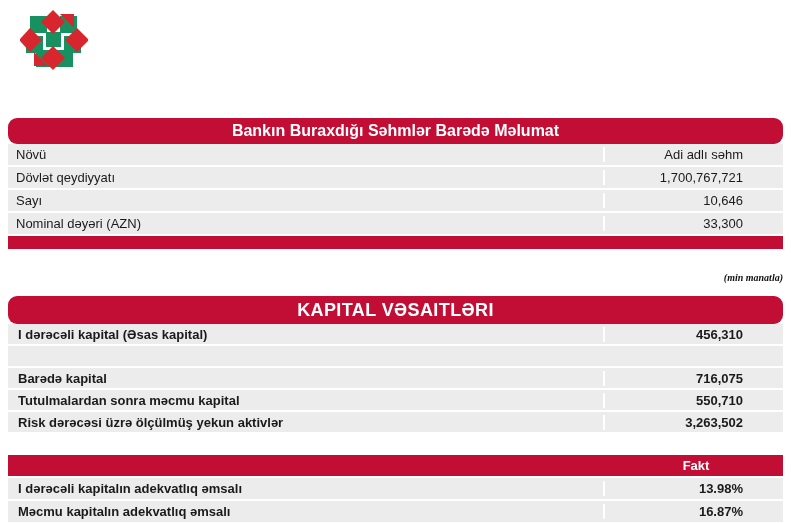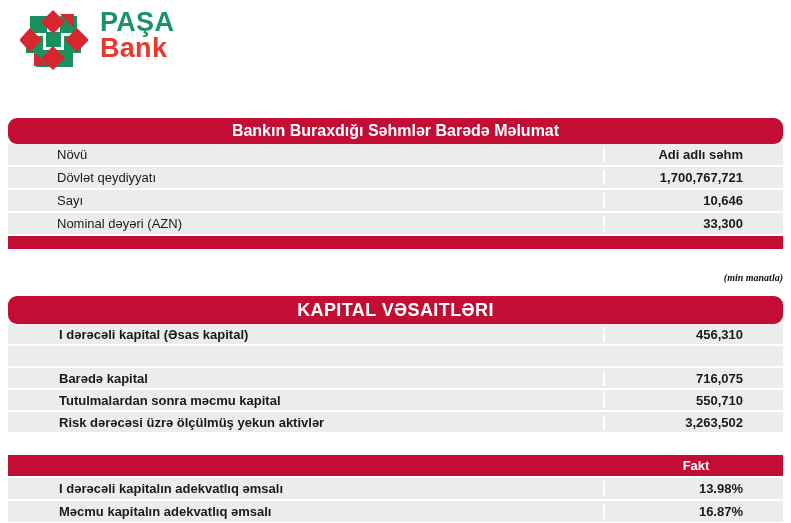--- a/index.html
+++ b/index.html
@@ -69,28 +69,26 @@
     display: flex;
     background: #ececed;
     border-bottom: 2px solid #ffffff;
   }
   .row .cell-label {
     flex: 1 1 auto;
     padding: 3px 0 3px 8px;
     border-right: 2px solid #ffffff;
     white-space: nowrap;
     overflow: hidden;
-    margin-left: 41px;
   }
   .row .cell-value {
     flex: 0 0 138px;
     padding: 3px 40px 3px 0;
     text-align: right;
     white-space: nowrap;
-    font-weight: bold;
   }
   .red-bar {
     background: #c20e35;
   }
 
   
   #shares-block { top: 118px; }
   #shares-block .band-title {
     height: 26px;
     line-height: 26px;
@@ -193,24 +191,20 @@
 
         <polygon points="33,2 45,14 33,26 21,14" fill="#d8262f"></polygon>
         <polygon points="10,20 22,32 10,44 -1,32" fill="#d8262f"></polygon>
         <polygon points="57,20 69,32 57,44 45,32" fill="#d8262f"></polygon>
         <polygon points="33,38 45,50 33,62 21,50" fill="#d8262f"></polygon>
         <polygon points="40,6 54,6 54,20" fill="#d8262f"></polygon>
         <polygon points="14,44 28,58 14,58" fill="#d8262f"></polygon>
       </g>
     </svg>
   </div>
-  <div class="logo-text">
-    <span class="logo-pasa">PAŞA</span>
-    <span class="logo-bank">Bank</span>
-  </div>
 </div>
 
 <div class="block" id="shares-block">
   <div class="band-title">Bankın Buraxdığı Səhmlər Barədə Məlumat</div>
 
   <div class="row">
     <div class="cell-label">Növü</div>
     <div class="cell-value">Adi adlı səhm</div>
   </div>
   <div class="row">

